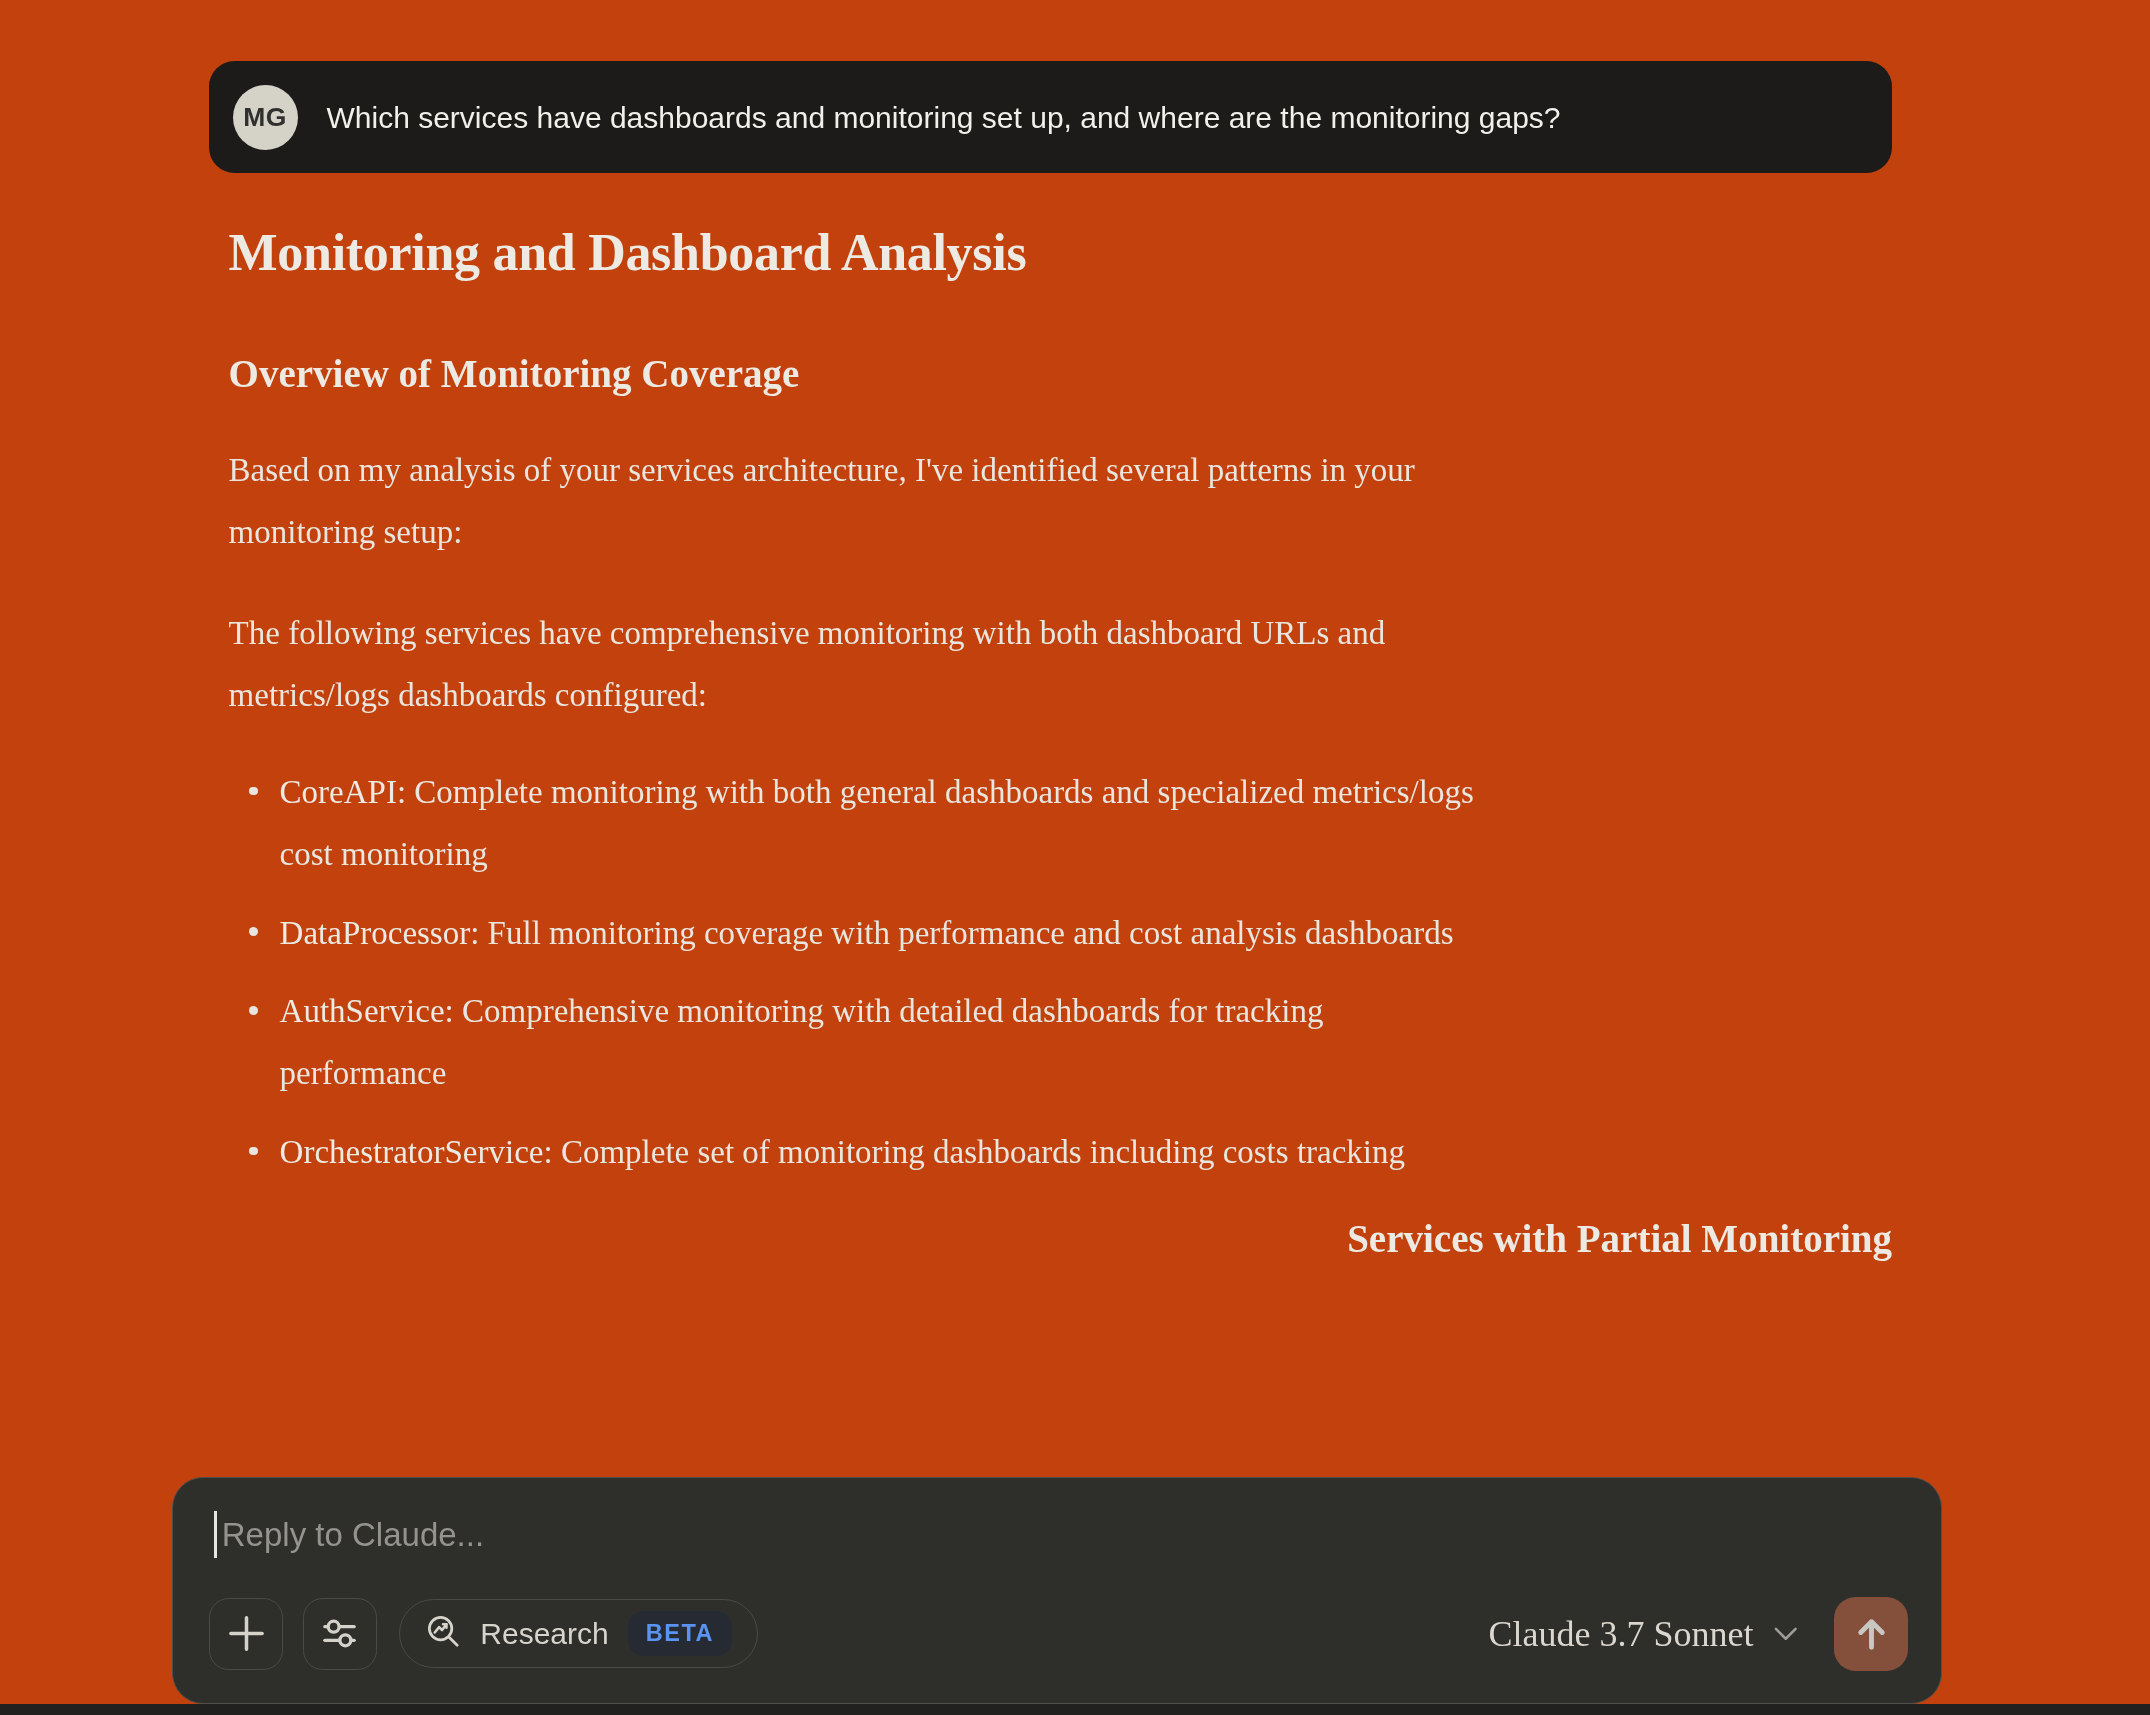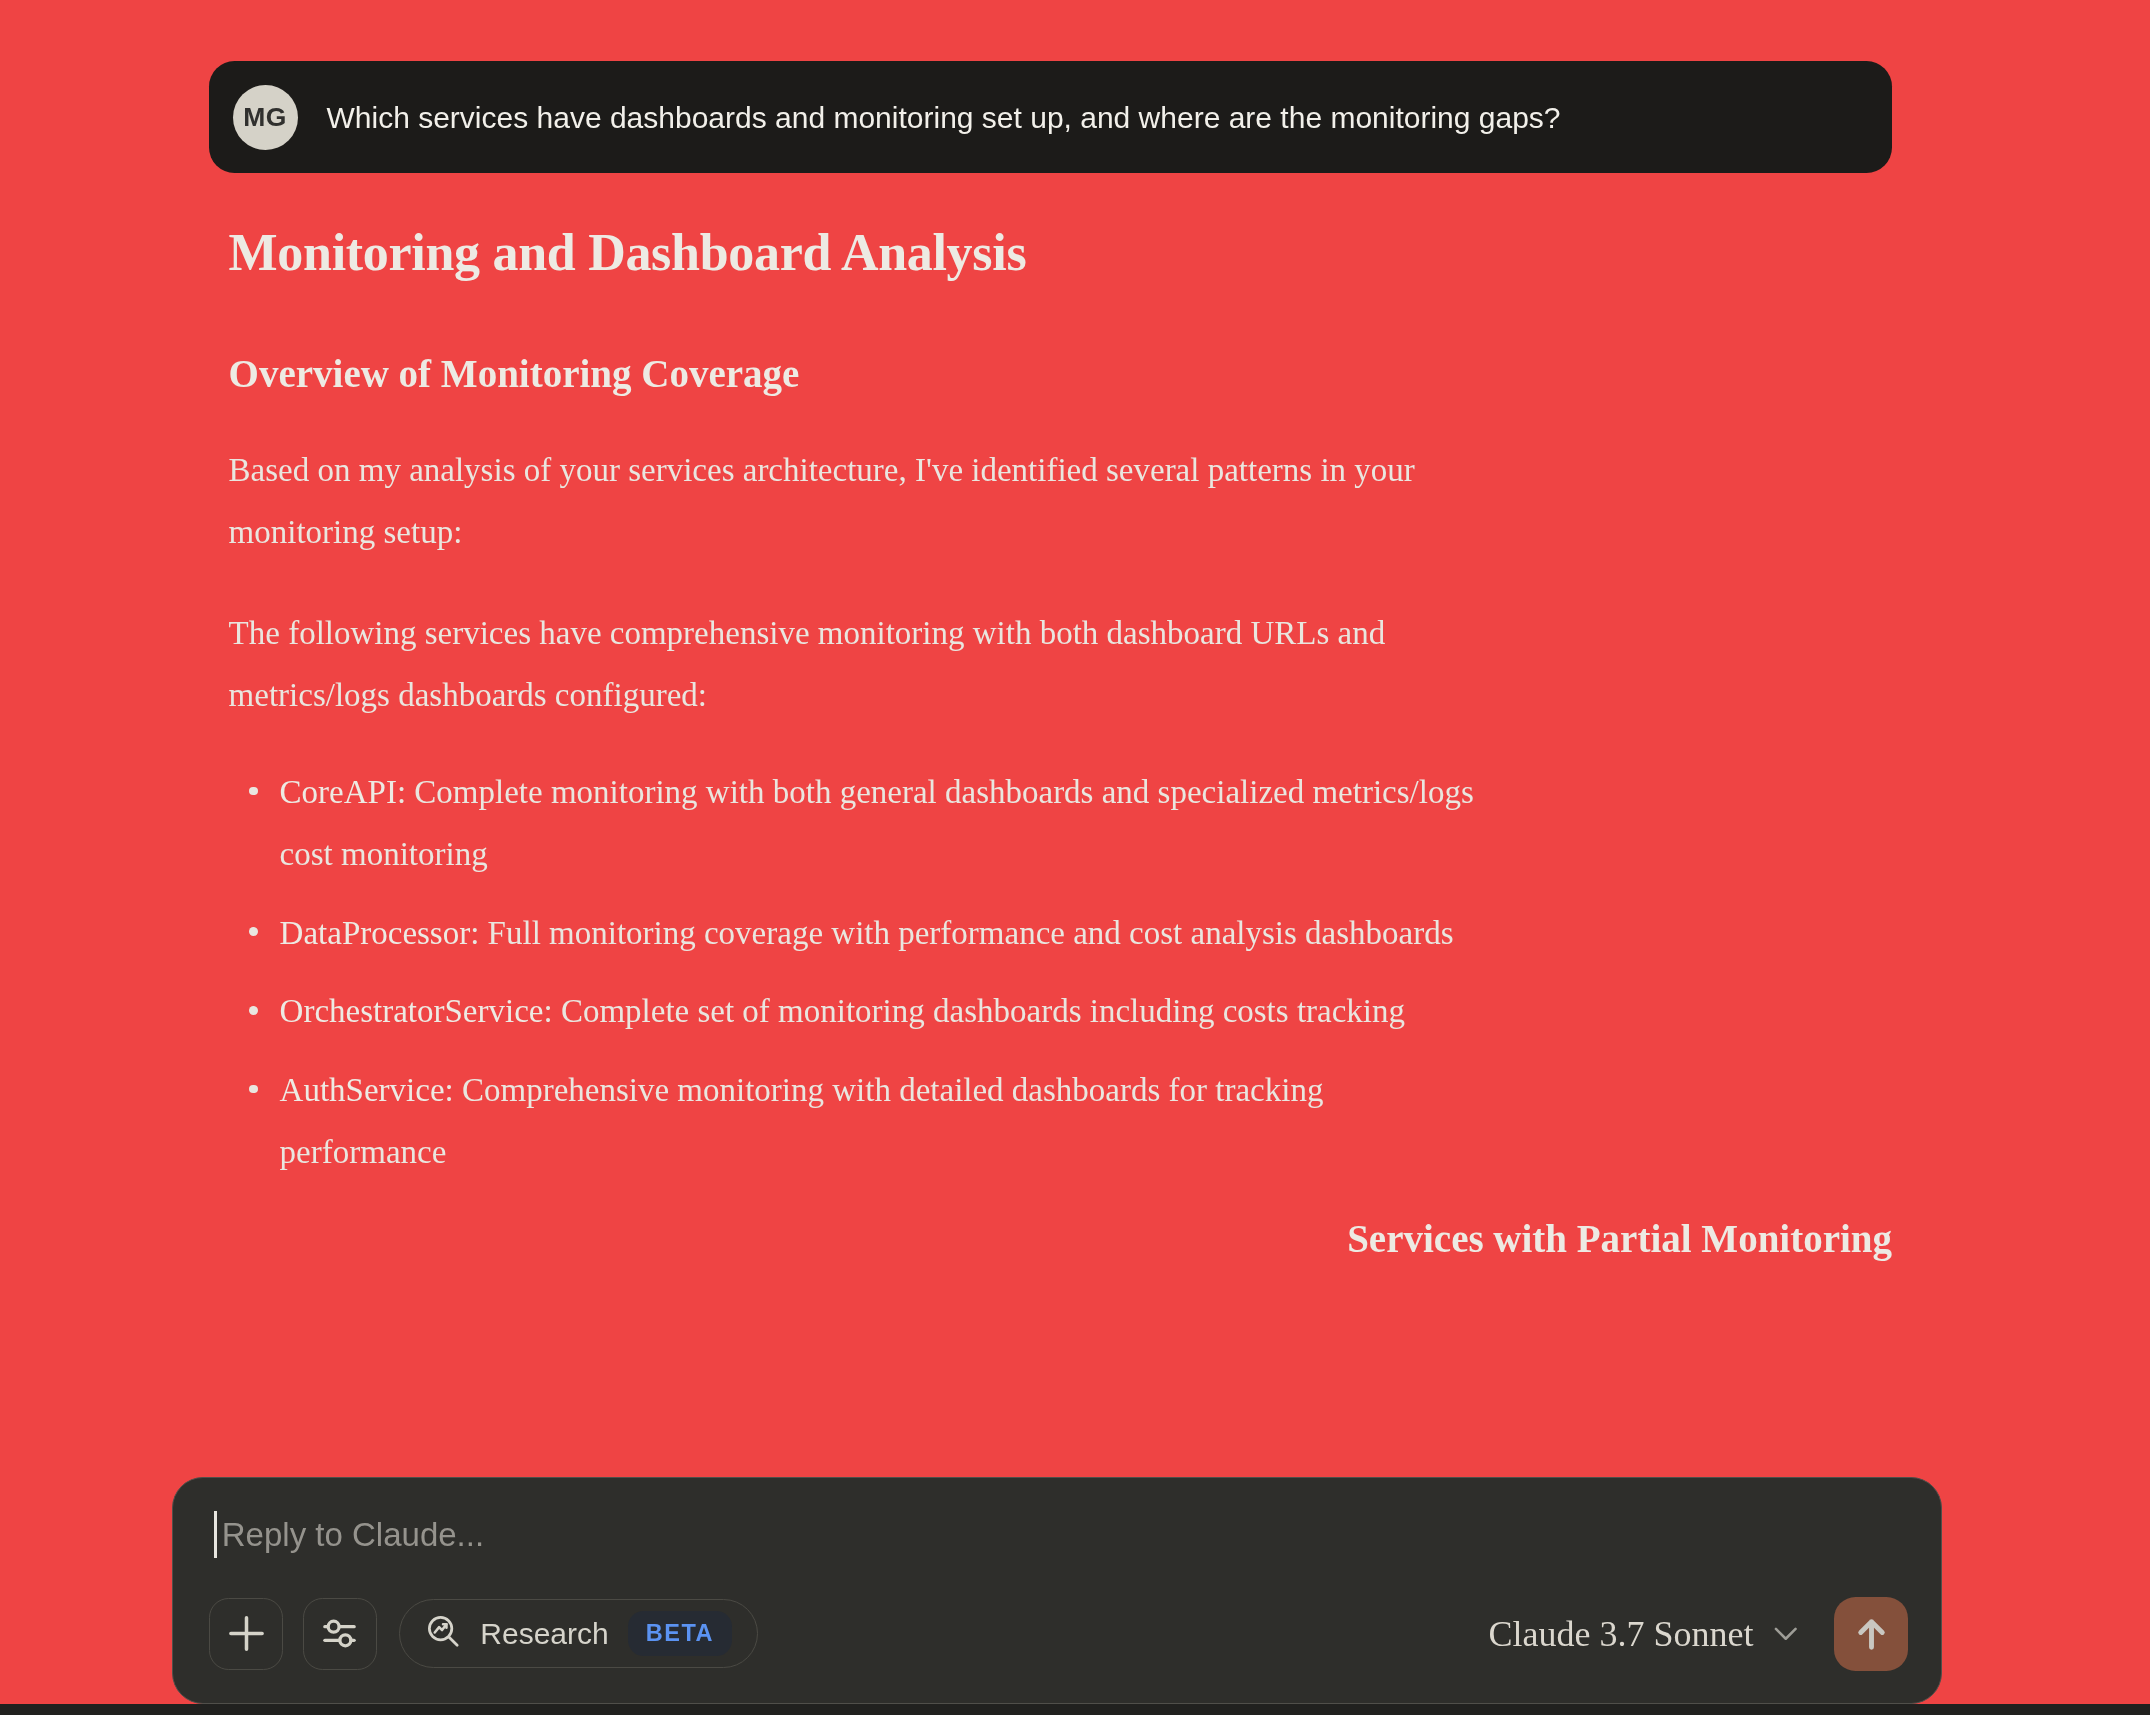--- a/index.html
+++ b/index.html
@@ -1,20 +1,20 @@
 <!DOCTYPE html>
 <html><head>
 <meta charset="utf-8">
 <style>
   * { margin:0; padding:0; box-sizing:border-box; }
   html,body { background:#1a1a18; }
   .page {
     position:relative;
     width:2150px; height:1715px;
-    background:#ef4444;
+    background:#c2410c;
     overflow:hidden;
     font-family:"Liberation Sans", sans-serif;
   }
   .column { position:absolute; left:209px; width:1683px; top:0; }
 
   
   .bubble {
     margin-top:61px;
     width:100%; height:112px;
     background:#1C1B19;
@@ -131,23 +131,23 @@
       <p>Based on my analysis of your services architecture, I've identified several patterns in your
 monitoring setup:</p>
 
       <p>The following services have comprehensive monitoring with both dashboard URLs and
 metrics/logs dashboards configured:</p>
 
       <ul>
         <li><strong>CoreAPI</strong><span>: Complete monitoring with both general dashboards and specialized metrics/logs
 cost monitoring</span></li>
         <li><strong>DataProcessor</strong><span>: Full monitoring coverage with performance and cost analysis dashboards</span></li>
-        <li><strong>OrchestratorService</strong><span>: Complete set of monitoring dashboards including costs tracking</span></li>
         <li><strong>AuthService</strong><span>: Comprehensive monitoring with detailed dashboards for tracking
 performance</span></li>
+        <li><strong>OrchestratorService</strong><span>: Complete set of monitoring dashboards including costs tracking</span></li>
       </ul>
 
 
       <h2 class="h2-partial">Services with Partial Monitoring</h2>
     </div>
   </div>
 
   <div class="composer">
     <div class="input-area">
       <div class="caret"></div>

